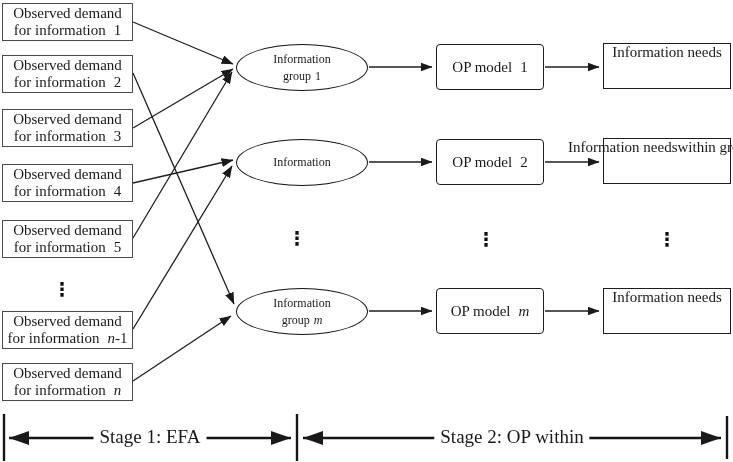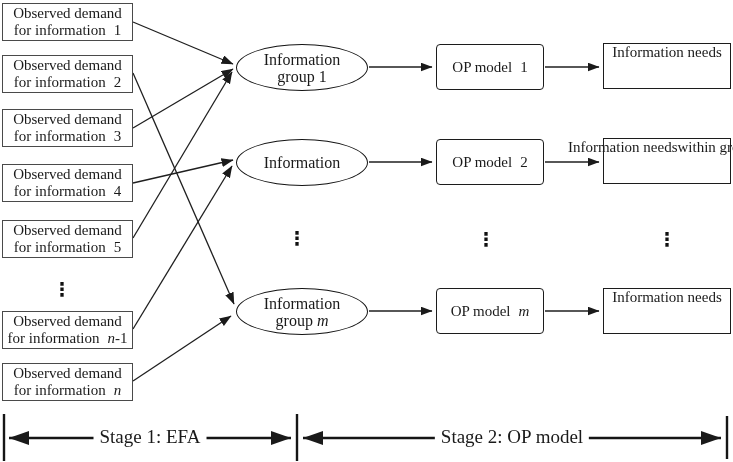--- a/index.html
+++ b/index.html
@@ -8,21 +8,21 @@
     font-family:"Liberation Serif", serif;color:#1a1a1a;overflow:hidden;
   }
   #wires{position:absolute;left:0;top:0;width:733px;height:462px;}
   .node{position:absolute;background:#ffffff;text-align:center;box-sizing:border-box;}
   .lbox{
     left:2px;width:131px;height:38px;border:1px solid #4a4a4a;
     font-size:15px;line-height:17.5px;display:flex;flex-direction:column;justify-content:center;
   }
   .ellipse{
     left:236px;width:132px;height:47px;border:1.4px solid #141414;border-radius:50%;
-    font-size:16px;line-height:17px;display:flex;flex-direction:column;justify-content:center;font-family:Liberation Serif, serif;
+    font-size:12px;line-height:17px;display:flex;flex-direction:column;justify-content:center;font-family:Liberation Serif, serif;
   }
   .opbox{
     left:436px;width:108px;height:46px;border:1.3px solid #1c1c1c;border-radius:4px;
     font-size:15px;display:flex;align-items:center;justify-content:center;
   }
   .rbox{
     left:603px;width:128px;height:46px;border:1.4px solid #1c1c1c;
     font-size:15px;line-height:17.5px;display:flex;justify-content:center;
   }
   .ln{display:block;white-space:nowrap;}
@@ -153,15 +153,15 @@
   <div class="node rbox" style="top:288px">
     <span class="ln">Information needs</span>
   </div>
 
   <span class="dots" style="left:62px;top:289px">⋮</span>
   <span class="dots" style="left:297px;top:238px">⋮</span>
   <span class="dots" style="left:486px;top:239px">⋮</span>
   <span class="dots" style="left:667px;top:239px">⋮</span>
 
   <div class="stage-label" style="left:150px">Stage 1: EFA</div>
-  <div class="stage-label" style="left:512px">Stage 2: OP model</div>
+  <div class="stage-label" style="left:512px">Stage 2: OP within</div>
 
 </div>
 
 </body></html>

